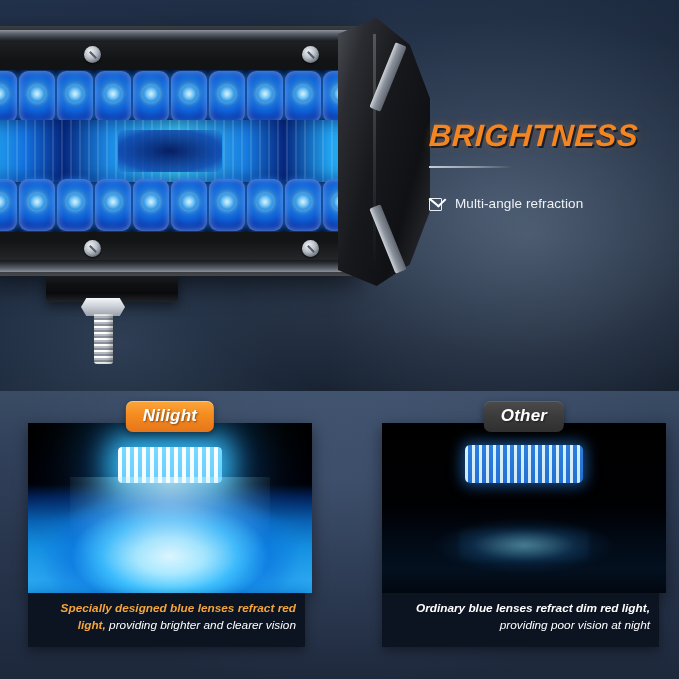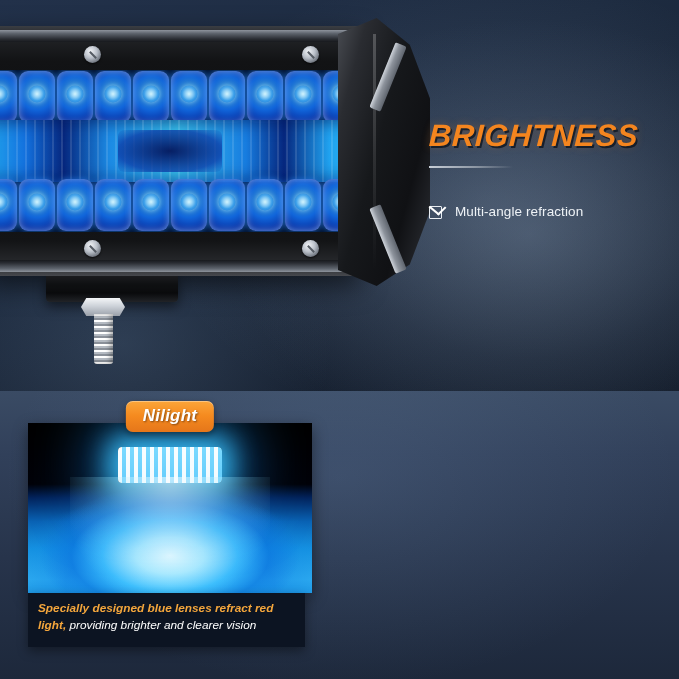--- a/index.html
+++ b/index.html
@@ -147,21 +147,21 @@
   .brightness-title{
     font-size:31px; font-weight:bold; font-style:italic; letter-spacing:.6px;
     color:#F4851F; text-align:left; white-space:nowrap;
     text-shadow:2px 2px 0 rgba(10,18,30,.75), 0 0 10px rgba(244,133,31,.25);
     transform:skewX(-3deg);
   }
   .title-divider{
     margin-top:12px; width:84px; height:2px;
     background:linear-gradient(90deg,#c8cfd8 0%,#8d97a4 55%,rgba(141,151,164,0) 100%);
   }
-  .feature-list{ margin-top:36px; list-style:none; }
+  .feature-list{ margin-top:28px; list-style:none; }
   .feature-item{
     display:flex; align-items:center; gap:11px; margin-bottom:14px;
   }
   .chk{ position:relative; width:15px; height:15px; flex:0 0 15px; }
   .chk .box{
     position:absolute; left:0; top:2px; width:13px; height:13px;
     border:1.6px solid #e9edf2; border-radius:1px;
   }
   .chk .tick{
     position:absolute; left:2px; top:-2px; width:13px; height:11px;
@@ -171,20 +171,21 @@
   .feature-label{
     color:#eef2f6; font-size:13.5px; letter-spacing:.1px; white-space:nowrap;
   }
 
   
   .bottom-section{
     position:absolute; left:0; top:391px; width:679px; height:288px;
     background:
       radial-gradient(ellipse 480px 300px at 50% 30%, rgba(120,150,190,0.20) 0%, rgba(0,0,0,0) 70%),
       linear-gradient(180deg,#3a4b64 0%,#31405a 22%,#27344b 58%,#1d283b 100%);
+    text-align: right;
   }
 
   .panel{
     position:absolute; top:32px; width:284px; height:224px;
   }
   .panel.left{ left:28px; }
   .panel.right{ left:382px; }
 
   .badge{
     position:absolute; top:-22px; left:50%; transform:translateX(-50%);
@@ -333,15 +334,22 @@
   <div class="bottom-section">
 
     <div class="panel left">
       <div class="badge orange">Nilight</div>
       <div class="photo bright"></div>
       <div class="caption">
         <span class="cap-hl">Specially designed blue lenses refract red light,</span><span> providing brighter and clearer vision</span>
       </div>
     </div>
 
+    <div class="panel right">
+      <div class="badge gray">Other</div>
+      <div class="photo dim"></div>
+      <div class="caption">
+        <span class="cap-bold">Ordinary blue lenses refract dim red light,</span><span> providing poor vision at night</span>
+      </div>
+    </div>
   </div>
 
 </div>
 
 </body></html>

